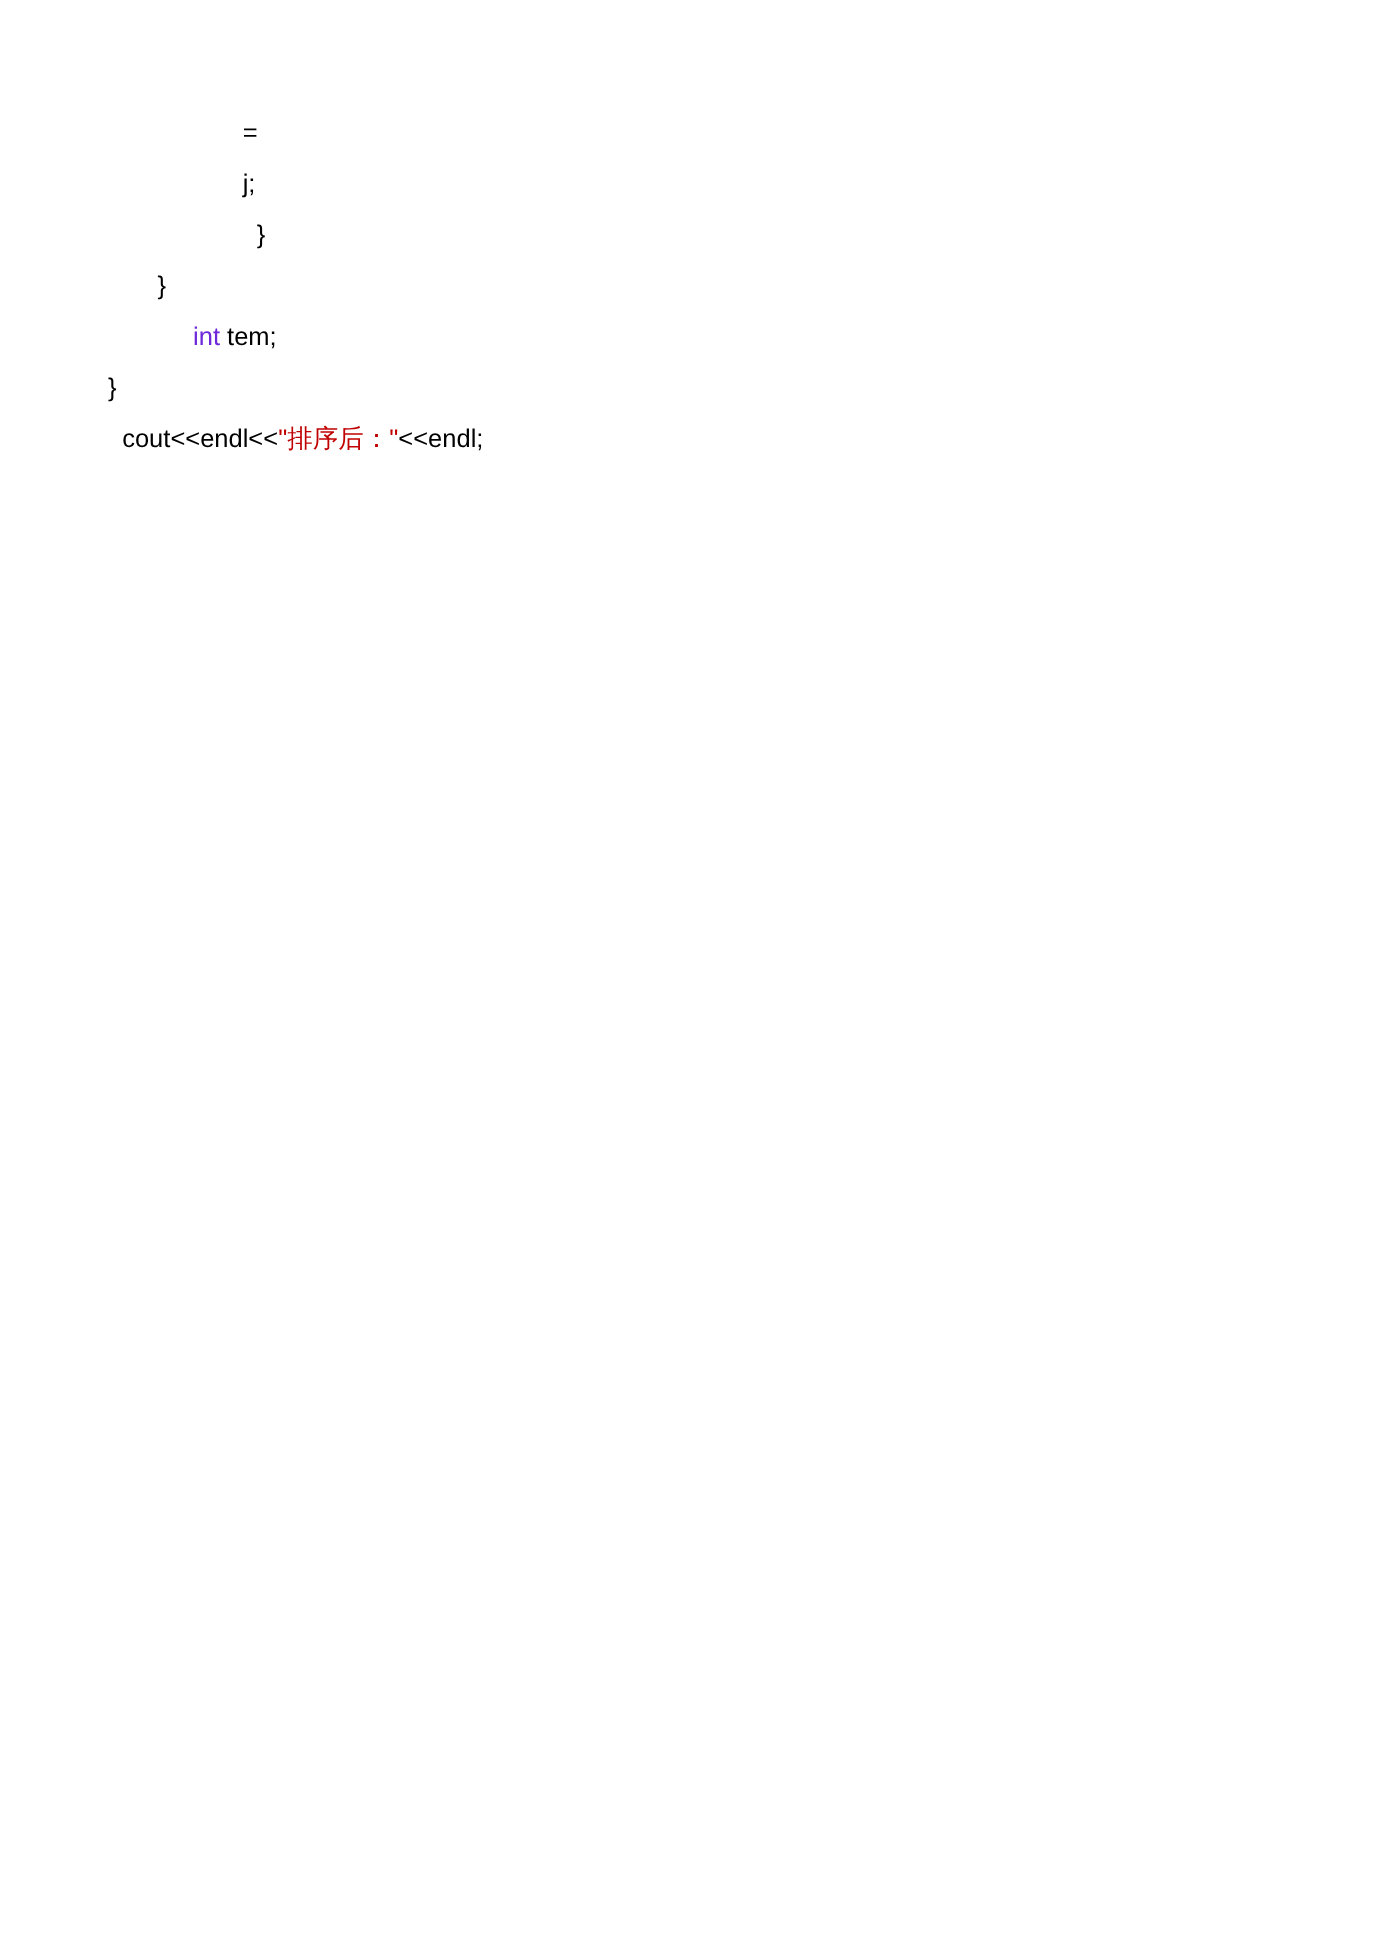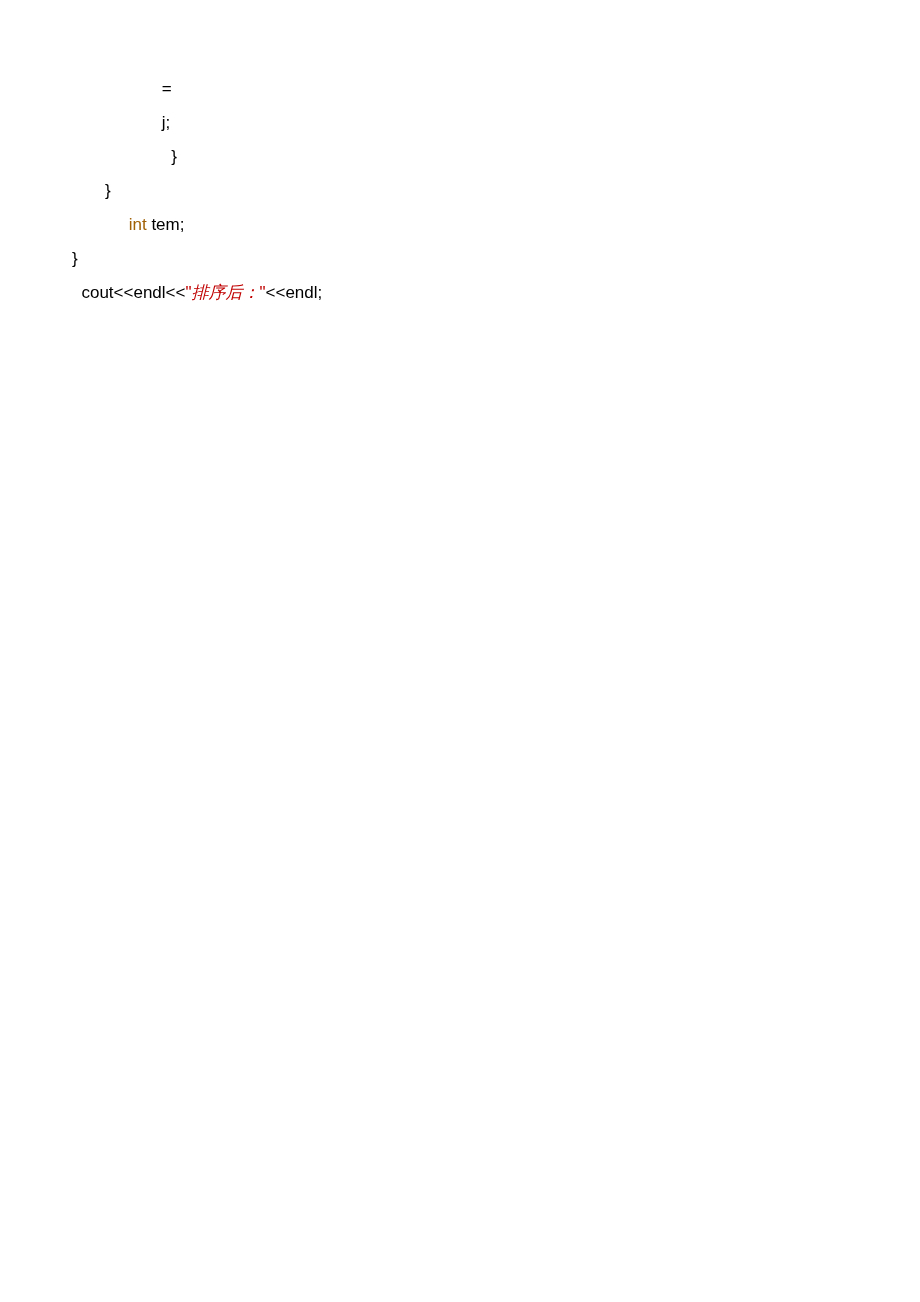--- a/index.html
+++ b/index.html
@@ -14,28 +14,27 @@
     .code-container {
       padding-top: 72px;
       padding-left: 72px;
       line-height: 2.0;
       color: #000000;
     }
     .code-line {
       white-space: pre;
     }
     .keyword {
-      color: #a16207;
+      color: #6d28d9;
     }
     .string {
       color: #c00000;
     }
     .string-cn {
       font-family: "SimSun", "Microsoft YaHei", sans-serif;
-      font-style: italic;
     }
   </style>
 </head>
 <body>
 
 <div class="code-container">
   <div class="code-line">                   <span>= </span></div>
   <div class="code-line">                   <span>j;</span></div>
   <div class="code-line">                    <span> }</span></div>
   <div class="code-line">       <span>}</span></div>

